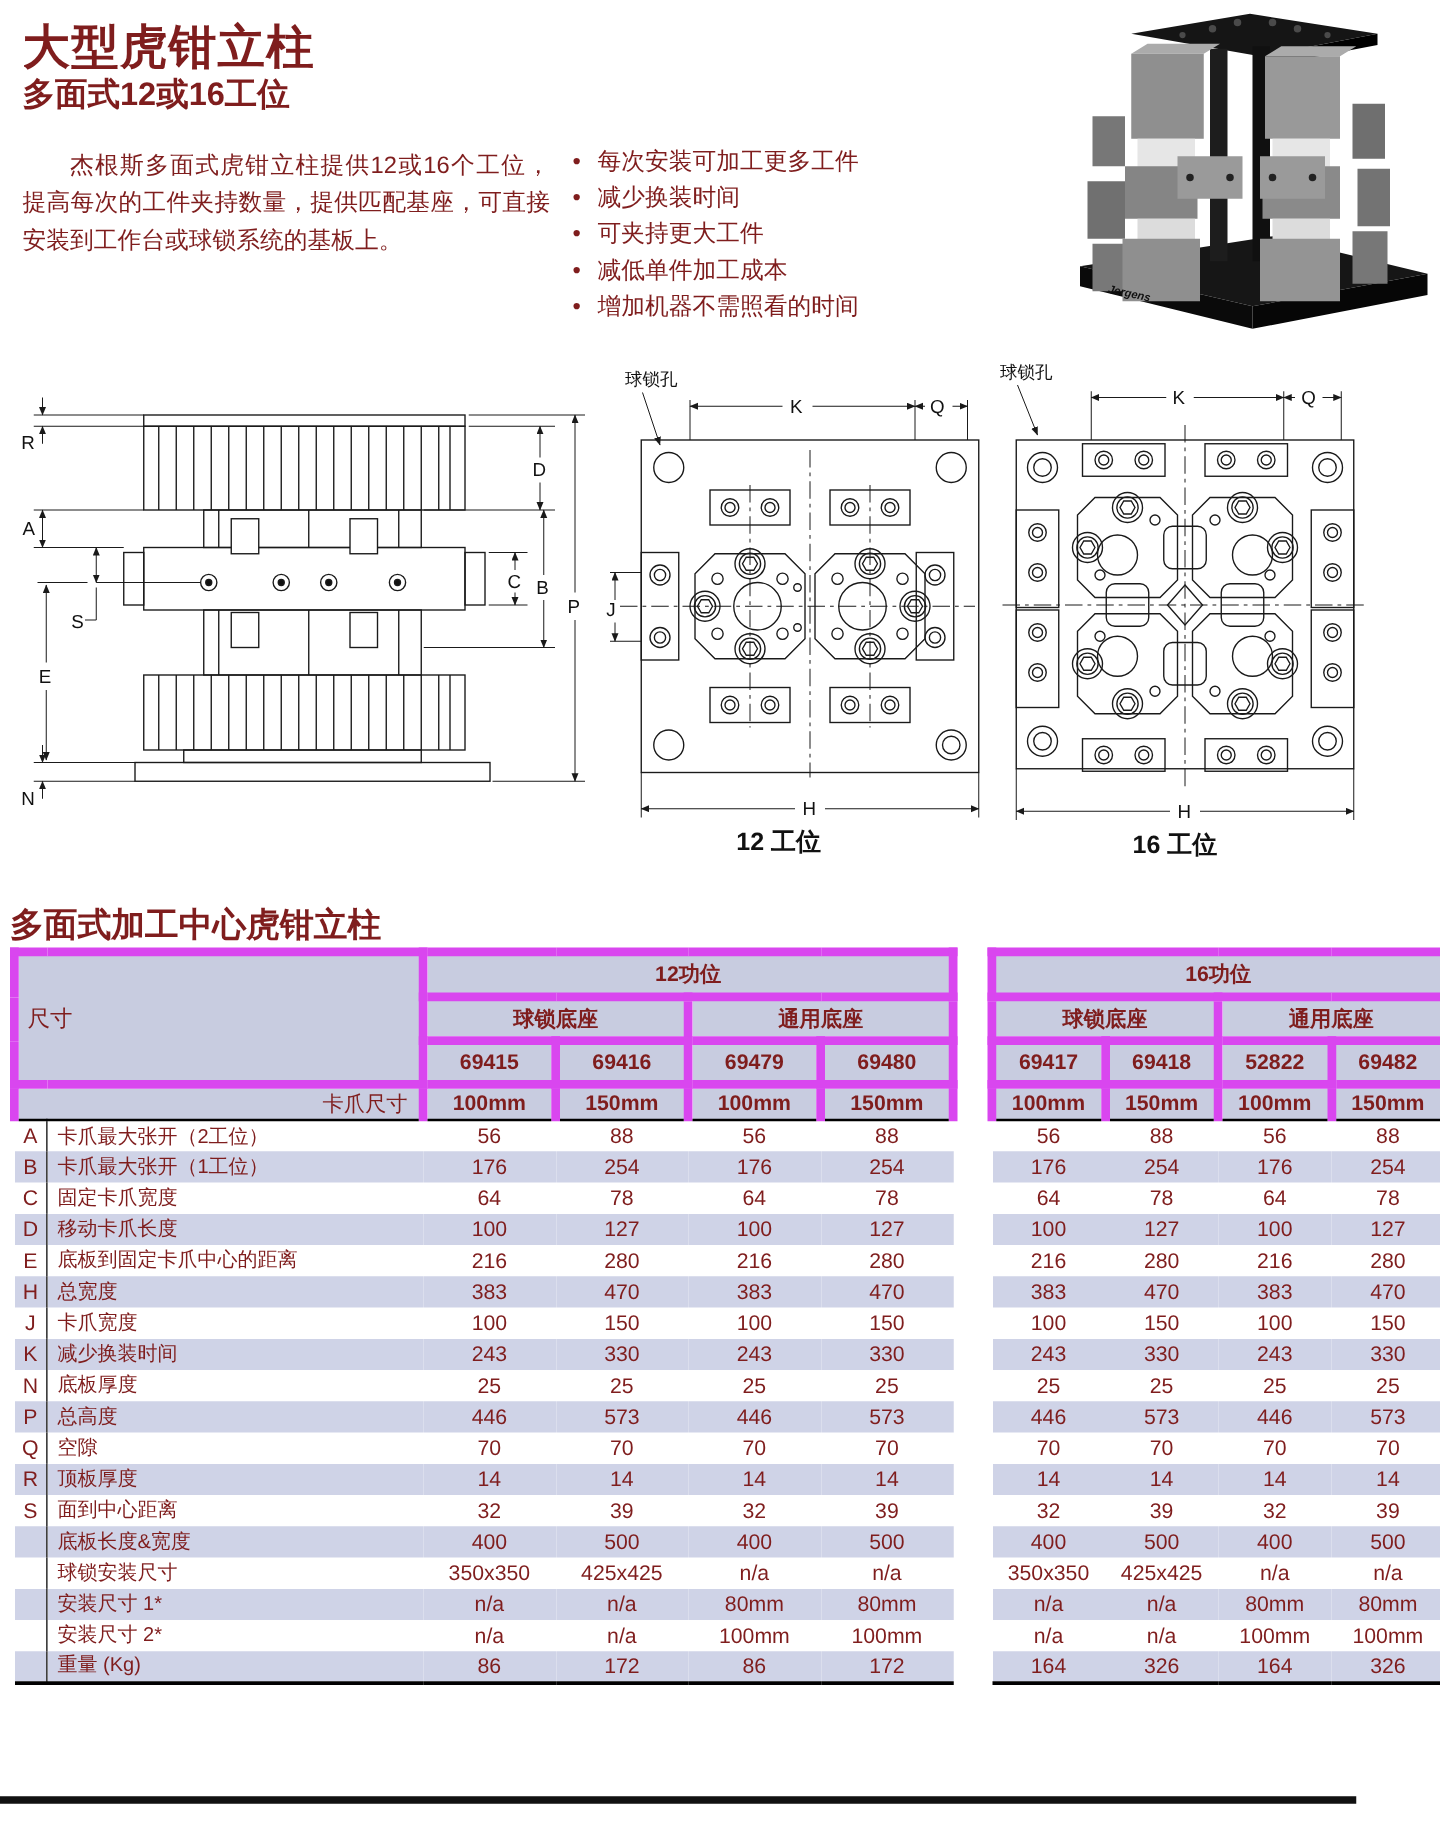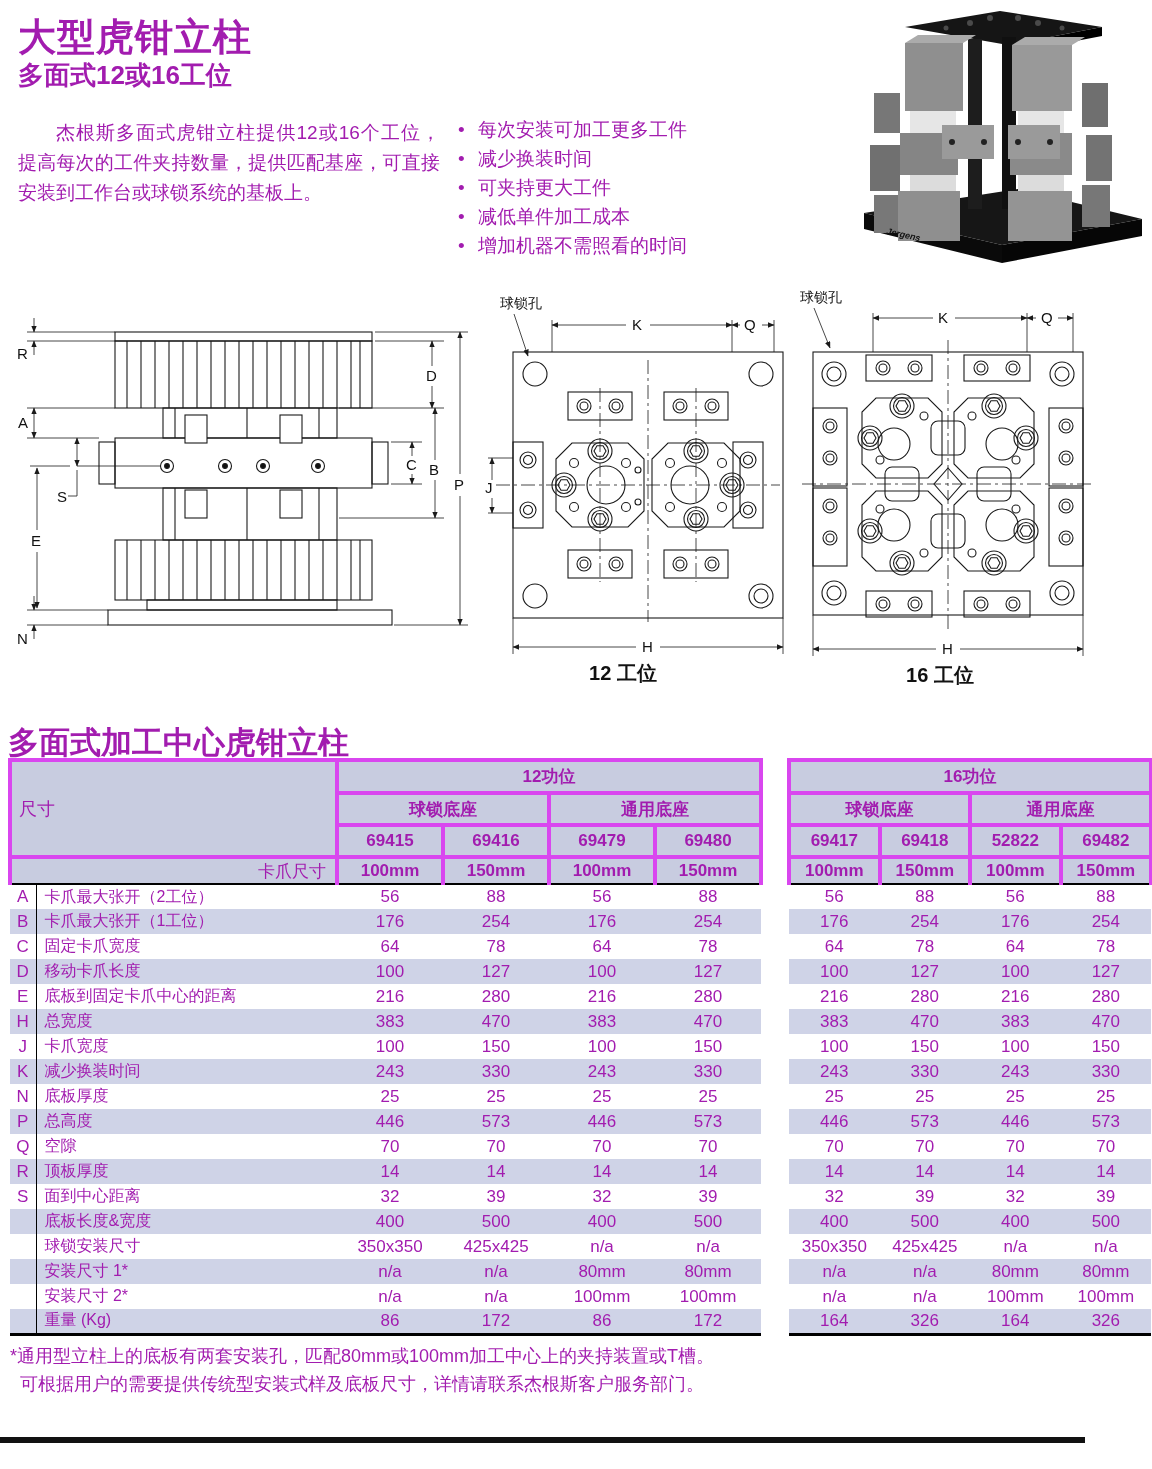--- a/index.html
+++ b/index.html
@@ -1,44 +1,44 @@
 <!DOCTYPE html>
 <html style="--hdr: #c8cce0; --shade: #cfd3e7;"><head>
 <meta charset="utf-8">
 <style>
   html,body{margin:0;padding:0;background:#fff;}
   .page{position:relative;width:1152px;height:1469px;background:#fff;overflow:hidden;
-        font-family:"Liberation Sans",sans-serif;color:#a21caf;}
+        font-family:"Liberation Sans",sans-serif;color:#7f1d1d;}
   .title{position:absolute;left:18px;top:12px;font-size:38px;font-weight:bold;letter-spacing:1px;}
   .subtitle{position:absolute;left:18px;top:58px;font-size:26px;font-weight:bold;}
   .intro{position:absolute;left:18px;top:118px;width:422px;font-size:19px;line-height:30px;
          text-align:justify;text-indent:2em;}
   .bullets{position:absolute;left:458px;top:120px;font-size:19px;}
   .bullets .b{display:flex;margin-bottom:9px;line-height:20px;}
   .bullets .dot{width:20px;flex:none;}
   .photo{position:absolute;left:850px;top:5px;}
   .drawing{position:absolute;}
   .d-side{left:12px;top:308px;}
   .d-12{left:478px;top:292px;}
   .d-16{left:790px;top:288px;}
   svg text{font-family:"Liberation Sans",sans-serif;fill:#111;}
   .dimtxt{font-size:15px;}
   .smalltxt{font-size:14px;}
   .cap{font-size:20px;font-weight:bold;}
   .lineart{stroke:#1a1a1a;stroke-width:1.1;fill:none;}
   .cl{stroke:#1a1a1a;stroke-width:0.8;fill:none;stroke-dasharray:14 4 3 4;}
   .thin{stroke:#1a1a1a;stroke-width:0.8;fill:none;}
 
-  .tbl-title{position:absolute;left:8px;top:722px;font-size:31px;font-weight:bold;}
+  .tbl-title{position:absolute;left:8px;top:722px;font-size:27px;font-weight:bold;}
   .tables{position:absolute;left:8px;top:758px;display:flex;gap:24px;align-items:flex-start;}
   table{border-collapse:collapse;table-layout:fixed;border-top:4px solid #000;border-bottom:3px solid #000;}
   .t12{width:751px;}
   .t16{width:362px;}
   td{padding:0;overflow:hidden;white-space:nowrap;}
-  tr.h1 td,tr.h2 td,tr.h3 td,tr.h4 td{background:var(--hdr,#c8cce0);border:4px solid #d946ef;
+  tr.h1 td,tr.h2 td,tr.h3 td,tr.h4 td{background:var(--hdr,#c8cce0);border:7px solid #d946ef;
      text-align:center;font-weight:bold;font-size:17px;}
   tr.h1 td{height:29px;}
   tr.h2 td{height:28px;}
   tr.h3 td{height:28px;}
   tr.h4 td{height:24px;border-bottom:2.5px solid #000;}
   td.dimcell{text-align:left !important;vertical-align:middle;padding-left:7px !important;
      font-weight:normal !important;font-size:18px !important;margin-left:28px;}
   td.jawlabel{text-align:right !important;font-weight:normal !important;padding-right:9px !important;}
   tbody.data tr{height:25px;}
   tbody.data td{border:none;text-align:center;font-size:17px;background:transparent;}
@@ -741,19 +741,15 @@
           <tr>
             <td>164</td>
             <td>326</td>
             <td>164</td>
             <td>326</td>
           </tr>
         </tbody>
     </table>
   </div>
 
-  <div class="footnotes">
-    <div class="fn1">*通用型立柱上的底板有两套安装孔，匹配80mm或100mm加工中心上的夹持装置或T槽。</div>
-    <div class="fn2">可根据用户的需要提供传统型安装式样及底板尺寸，详情请联系杰根斯客户服务部门。</div>
-  </div>
 
   <div class="bottom-rule"></div>
 </div>
 
 </body></html>

